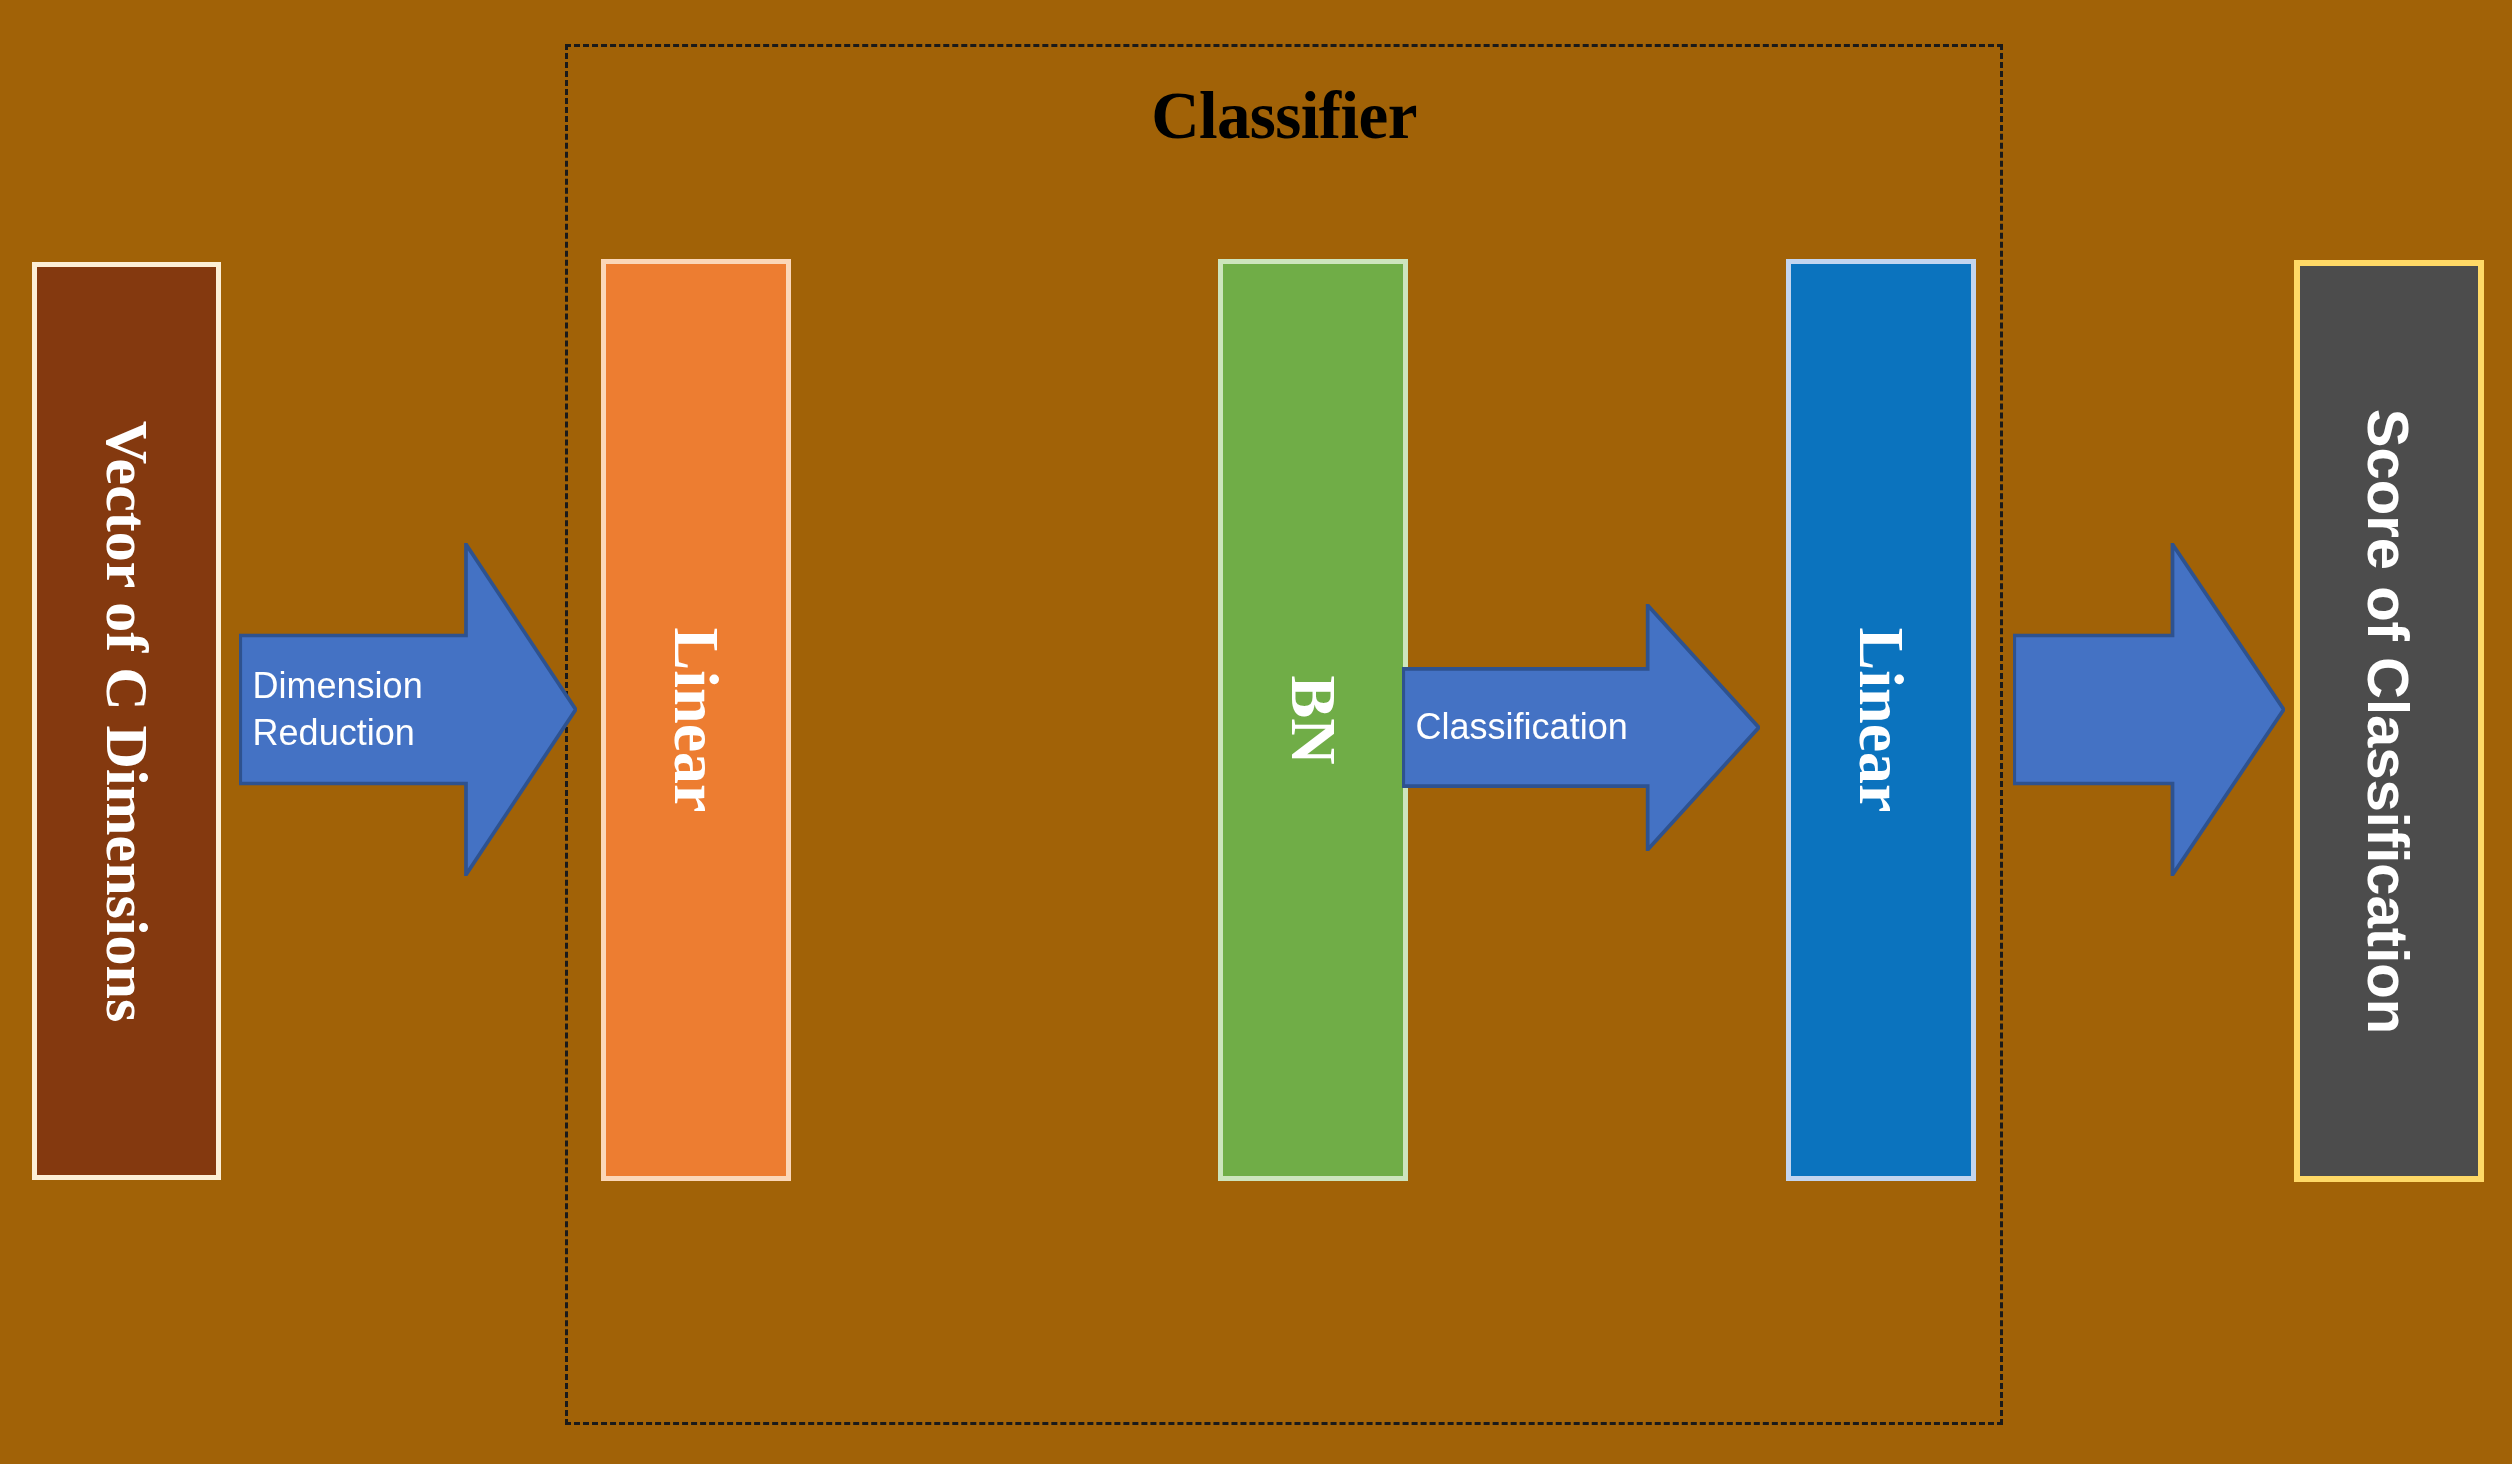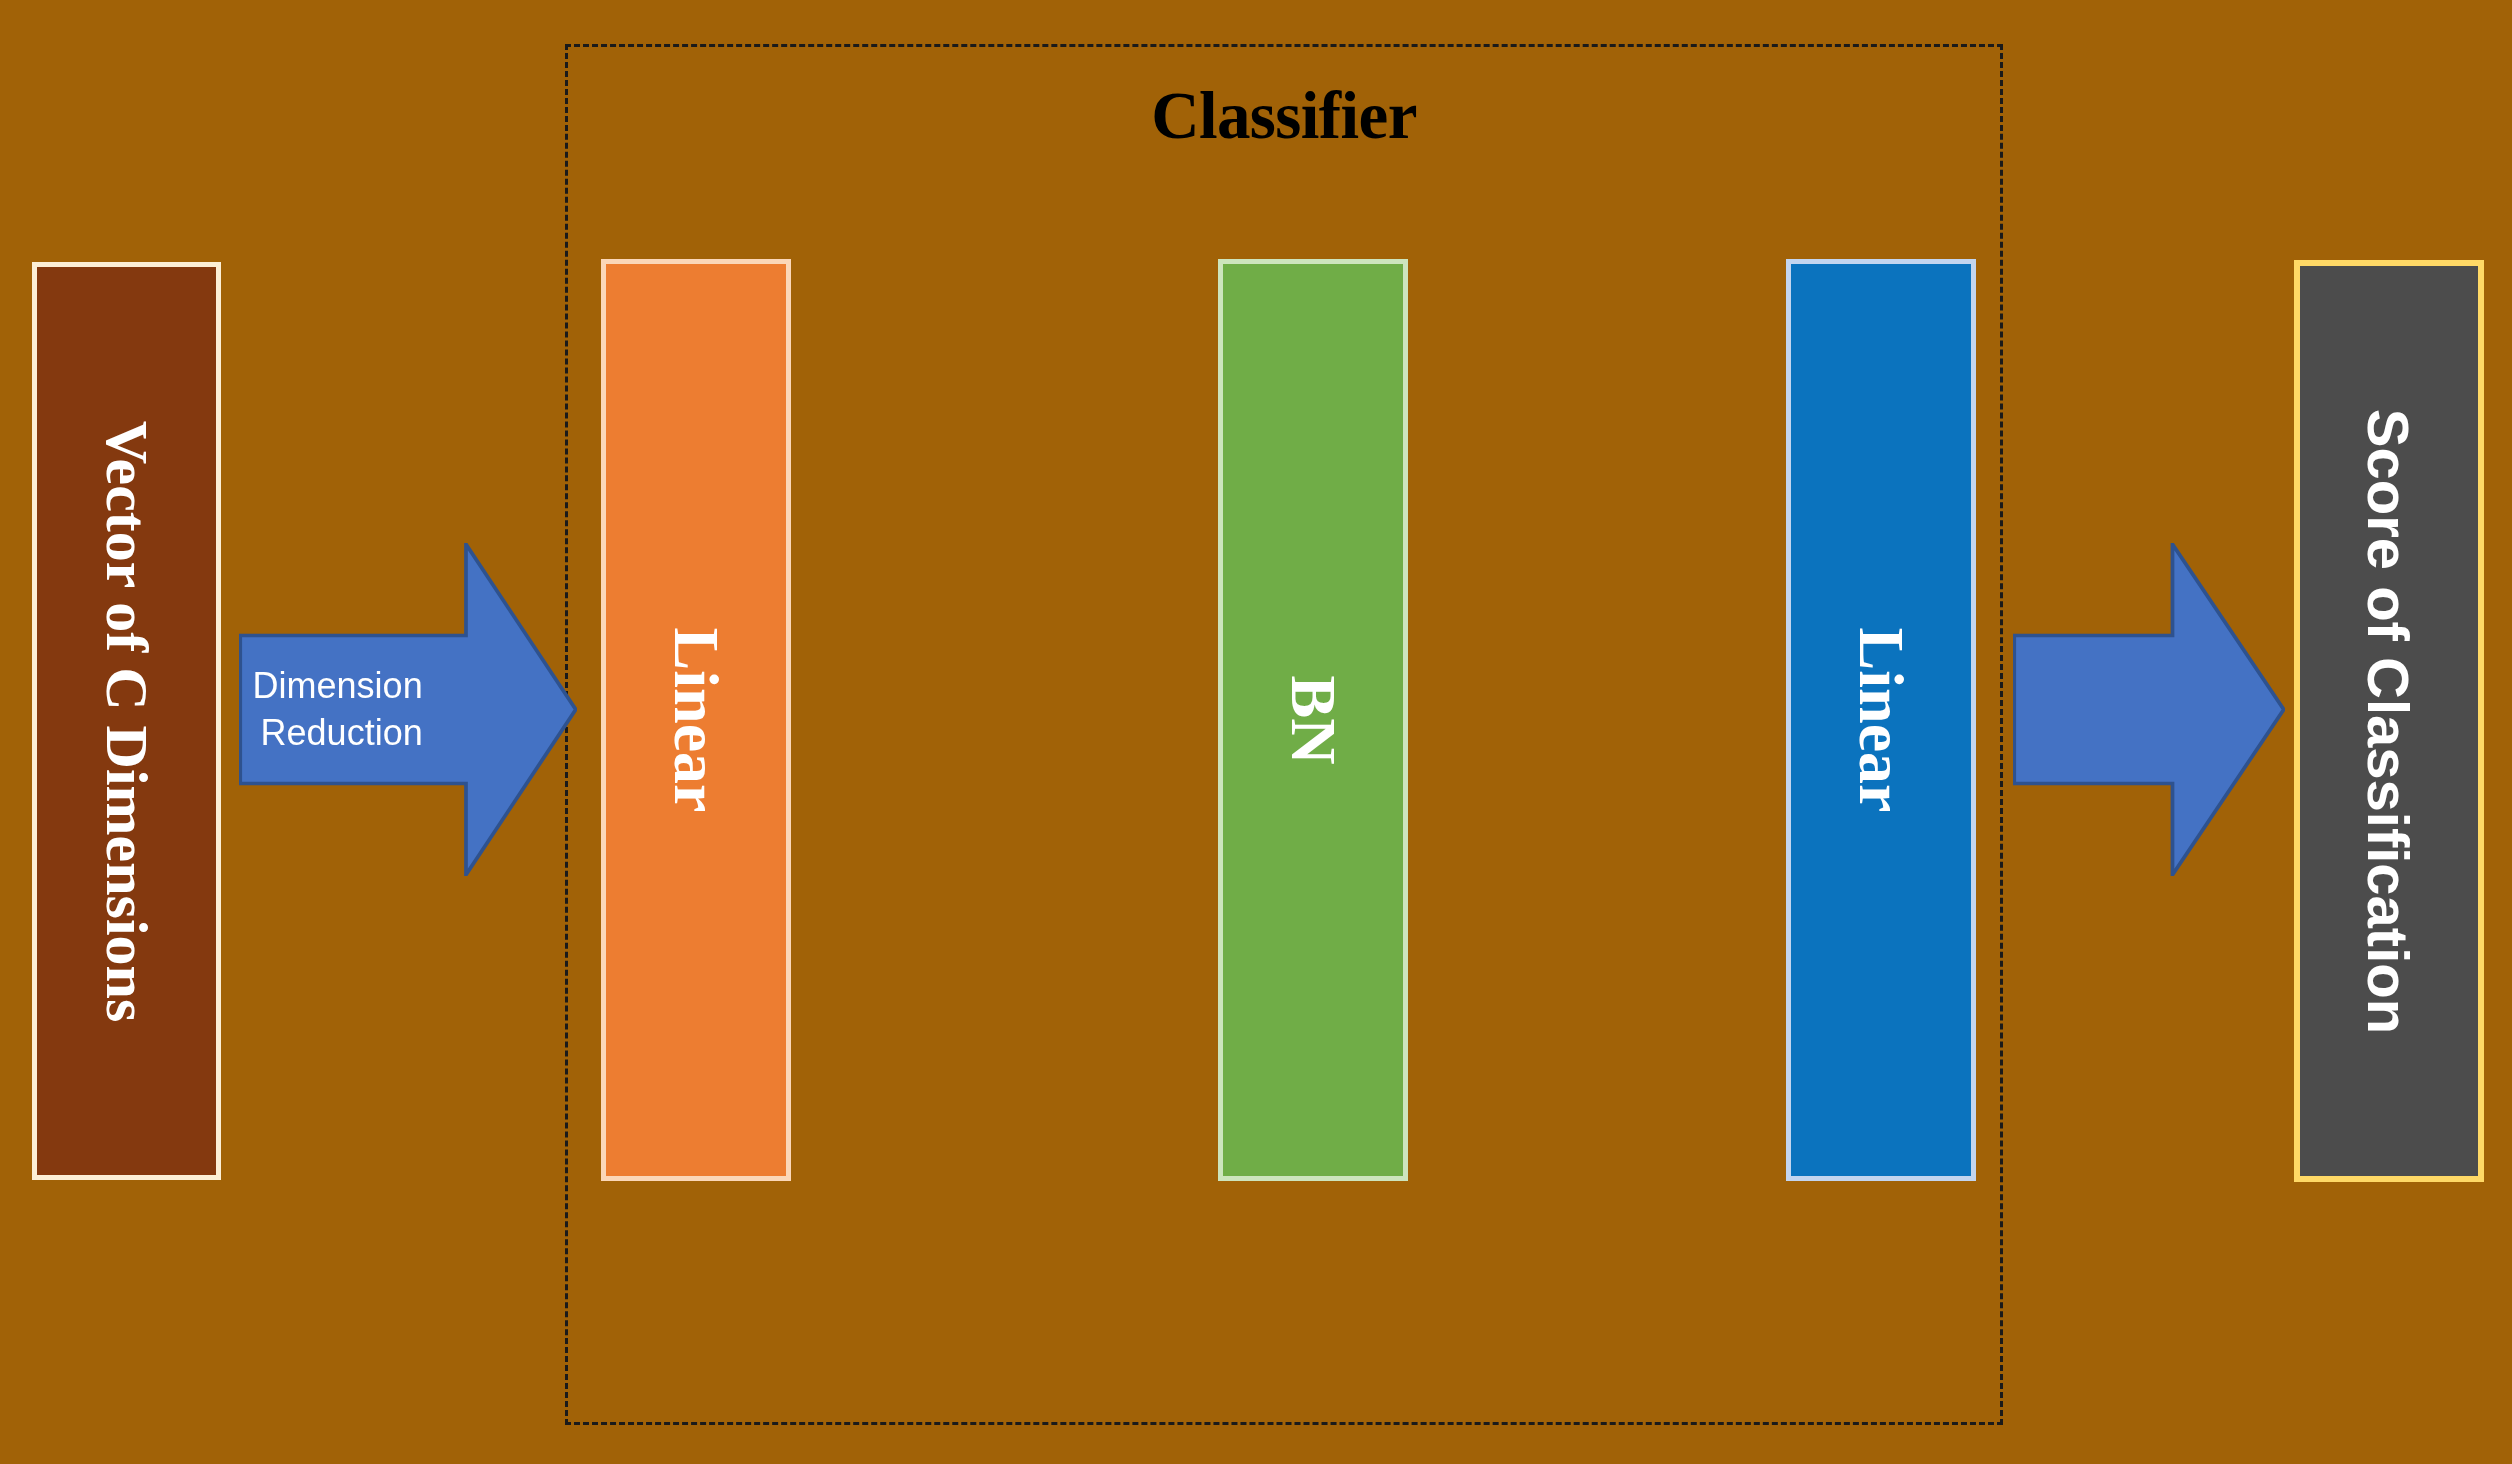--- a/index.html
+++ b/index.html
@@ -118,21 +118,21 @@
     width: 100%; height: 100%;
   }
   .arrow-label {
     position: relative;
     z-index: 2;
     font-family: "Liberation Sans", sans-serif;
     font-size: 36px;
     line-height: 1.28;
     color: #ffffff;
     white-space: pre-line;
-    text-align: right;
+    text-align: left;
     padding-left: 13.6px;
   }
 
   #arrow-1 { left: 239px; top: 543px; width: 338px; height: 333px; }
   #arrow-2 { left: 806px; top: 617px; width: 259px; height: 219px; }
   #arrow-3 { left: 1402px; top: 604px; width: 358px; height: 247px; }
   #arrow-4 { left: 2013px; top: 543px; width: 272px; height: 333px; }
 </style>
 </head>
 <body>
@@ -157,20 +157,26 @@
 
   <div class="stage-box" id="box-linear1">
     <span class="stage-label rotated">Linear</span>
   </div>
 
 
   <div class="stage-box" id="box-bn">
     <span class="stage-label rotated">BN</span>
   </div>
 
+  <div class="arrow" id="arrow-3">
+    <svg class="arrow-shape" viewBox="0 0 580 400" preserveAspectRatio="none">
+      <polygon points="2,105 398,105 398,2 578,200 398,398 398,295 2,295" fill="#4472C4" stroke="#2E528F" stroke-width="6"></polygon>
+    </svg>
+    <span class="arrow-label">Classification</span>
+  </div>
 
   <div class="stage-box" id="box-linear2">
     <span class="stage-label rotated">Linear</span>
   </div>
 
   <div class="arrow" id="arrow-4">
     <svg class="arrow-shape" viewBox="0 0 440 540" preserveAspectRatio="none">
       <polygon points="2,150 258,150 258,2 438,270 258,538 258,390 2,390" fill="#4472C4" stroke="#2E528F" stroke-width="6"></polygon>
     </svg>
     <span class="arrow-label"></span>

